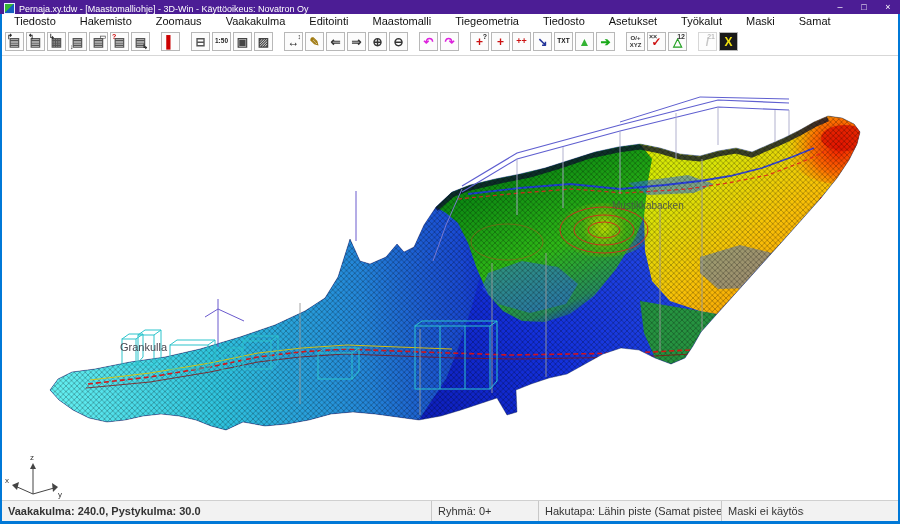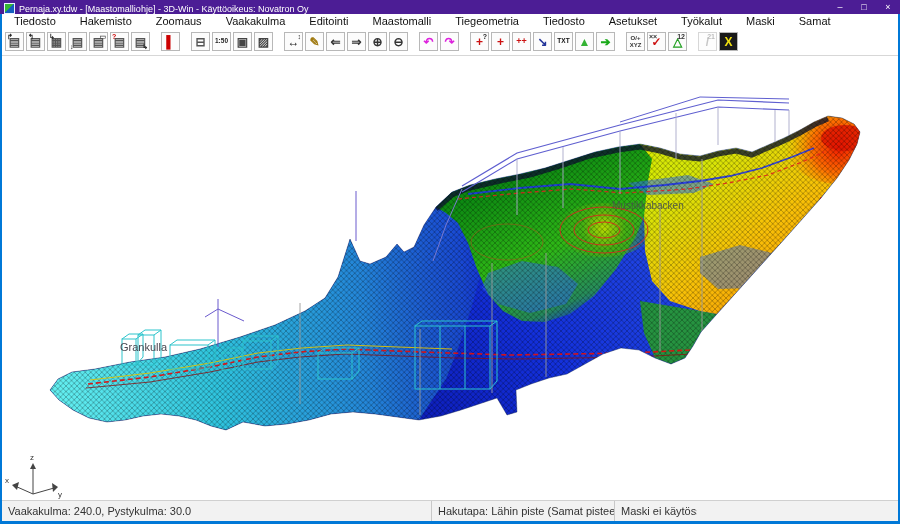--- a/index.html
+++ b/index.html
@@ -324,18 +324,19 @@
             <polygon fill="#444" points="33,462 30,468 36,468"></polygon>
             <polygon fill="#444" points="12,484 19,481 17,489"></polygon>
             <polygon fill="#444" points="58,486 52,482 53,491"></polygon>
             <text x="30" y="459" fill="#333" font-size="8" font-family="&quot;Liberation Sans&quot;,sans-serif">z</text>
             <text x="5" y="482" fill="#333" font-size="8" font-family="&quot;Liberation Sans&quot;,sans-serif">x</text>
             <text x="58" y="496" fill="#333" font-size="8" font-family="&quot;Liberation Sans&quot;,sans-serif">y</text>
           </g>
       </svg>
     </div>
     <div class="statusbar">
-        <span class="seg" style="flex: 0 0 430px;">Vaakakulma: 240.0, Pystykulma: 30.0</span>
+        <span class="seg" style="flex: 0 0 430px; font-weight: bold;">Vaakakulma: 240.0, Pystykulma: 30.0</span>
+        <span class="seg" style="flex: 0 0 107px;">Ryhmä: 0+</span>
         <span class="seg" style="flex: 0 0 183px;">Hakutapa: Lähin piste (Samat pisteet)</span>
         <span class="seg" style="flex: 0 0 82px;">Maski ei käytössä</span>
       </div>
   </div>
 </div>
 
 </body></html>

